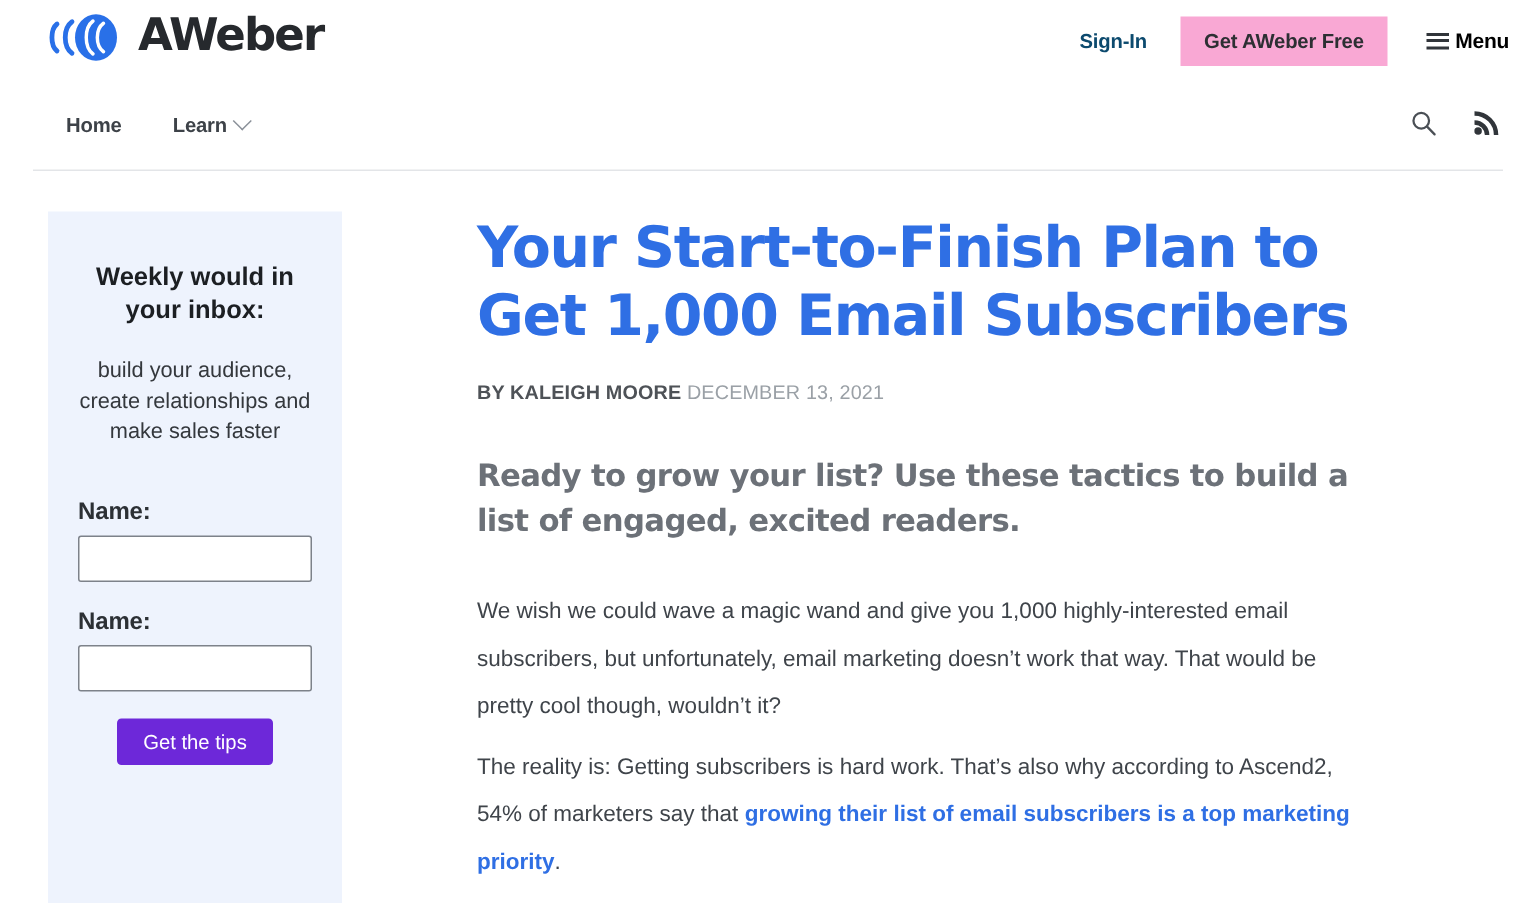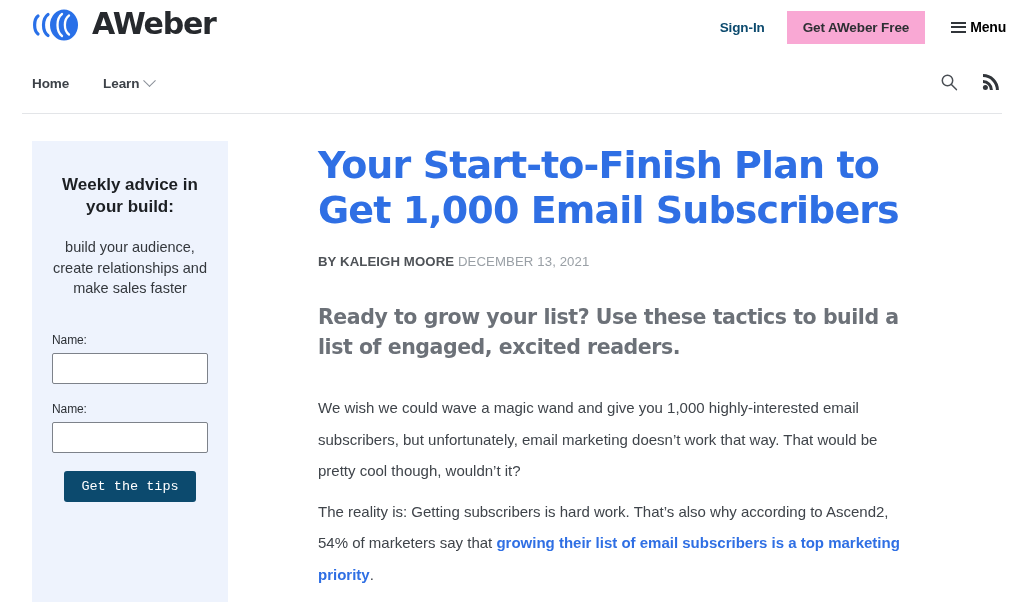--- a/index.html
+++ b/index.html
@@ -85,21 +85,21 @@
     font-weight: 700;
     color: #000000;
     letter-spacing: -0.2px;
   }
 
   
   .navbar {
     height: 59px;
     display: flex;
     align-items: center;
-    padding: 0 18px 0 32px;
+    padding: 0 18px 0 44px;
   }
   .nav-links { display: flex; align-items: center; gap: 34px; }
   .nav-link {
     font-size: 13.5px;
     font-weight: 700;
     color: #3d4248;
     text-decoration: none;
     display: flex;
     align-items: center;
     gap: 6px;
@@ -142,22 +142,22 @@
     font-family: "Liberation Sans", sans-serif;
   }
   .sb-desc {
     font-size: 14.5px;
     color: #34383d;
     text-align: center;
     line-height: 1.42;
     margin: 0 0 34px 0;
   }
   .field-label {
-    font-size: 12px;
-    font-weight: 400;
+    font-size: 16px;
+    font-weight: 700;
     color: #2c3035;
     display: block;
     margin-bottom: 6px;
     letter-spacing: -0.1px;
   }
   .field-input {
     display: block;
     width: 100%;
     height: 31px;
     background: #ffffff;
@@ -165,28 +165,28 @@
     border-radius: 2px;
     margin-bottom: 18px;
     padding: 0 7px;
     font-size: 13px;
     font-family: "Liberation Sans", sans-serif;
     color: #222;
   }
   .submit-btn {
     display: block;
     margin: 15px auto 0 auto;
-    background: #0c4a6e;
+    background: #6d28d9;
     color: #ffffff;
     border: none;
     border-radius: 3px;
     font-size: 13.5px;
     padding: 8px 17px;
     cursor: pointer;
-    font-family: Liberation Mono, monospace;
+    font-family: Liberation Sans, sans-serif;
   }
 
   
   .article {
     margin-left: 90px;
     width: 600px;
     padding-top: 2px;
   }
   .article-title {
     font-size: 38px;
@@ -281,21 +281,21 @@
       </span>
     </button>
   </div>
 </div>
 
 <div class="nav-divider"></div>
 
 <div class="page">
 
   <aside class="sidebar">
-    <h3 class="sb-title">Weekly advice in your build:</h3>
+    <h3 class="sb-title">Weekly would in your inbox:</h3>
     <p class="sb-desc">build your audience, create relationships and make sales faster</p>
 
     <label class="field-label">Name:</label>
     <input class="field-input" type="text" value="" style="">
 
     <label class="field-label">Name:</label>
     <input class="field-input" type="text" value="" style="">
 
     <button class="submit-btn">Get the tips</button>
   </aside>

